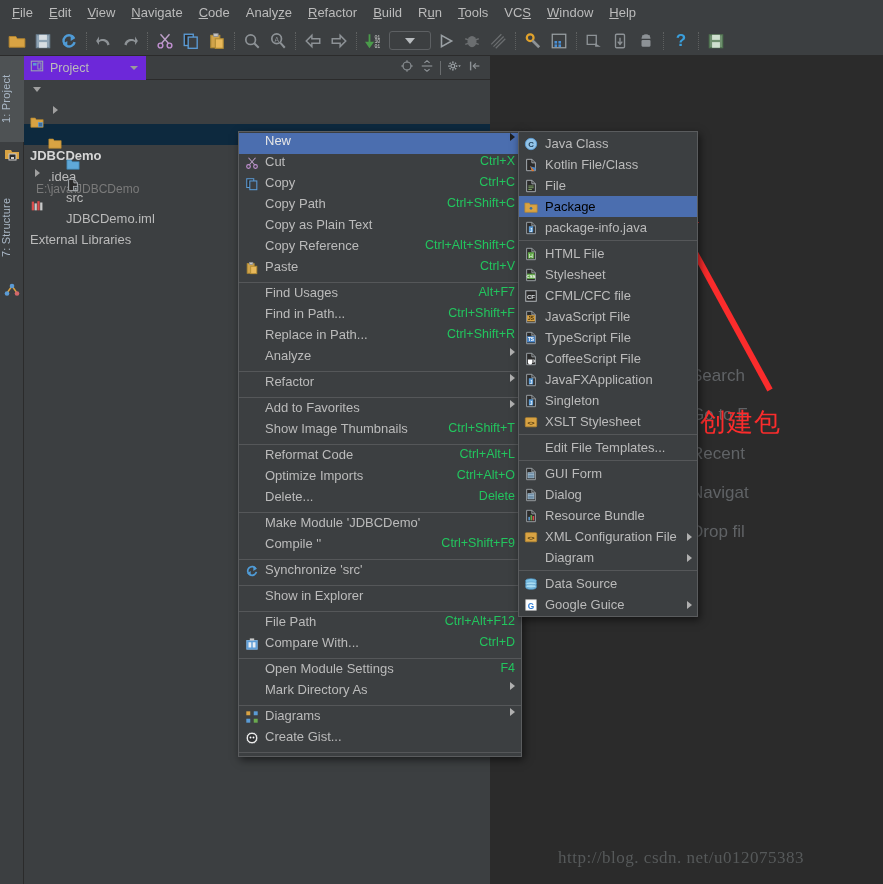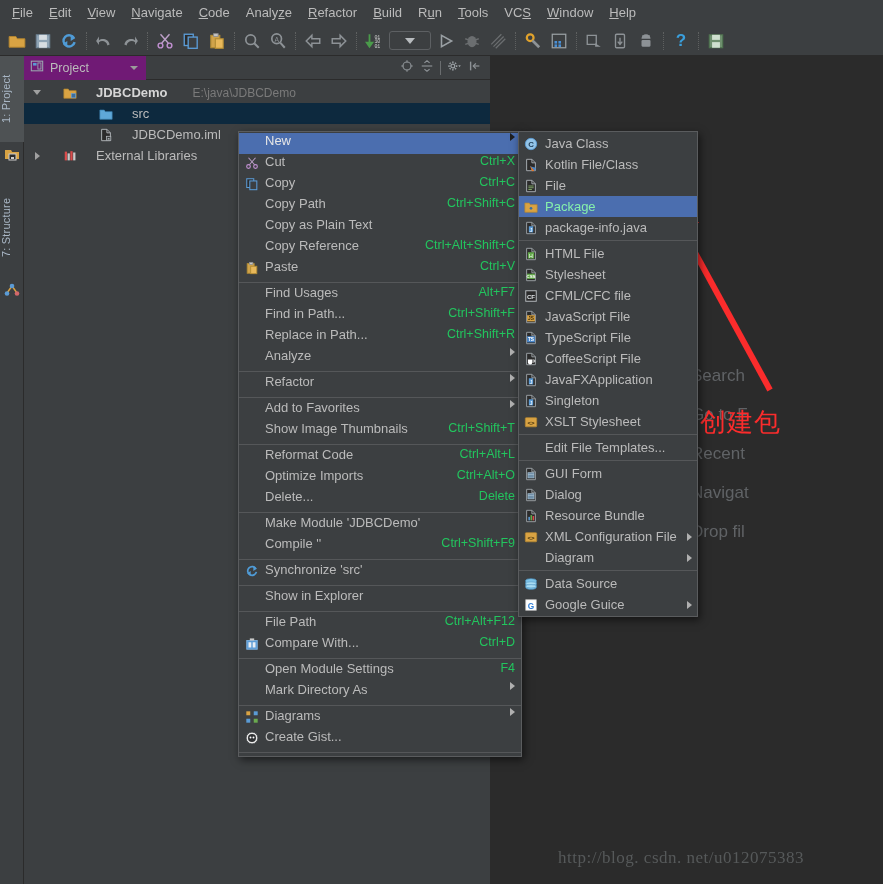--- a/index.html
+++ b/index.html
@@ -82,21 +82,21 @@
   }
   .proj-header {
     position: relative;
     height: 24px;
     background: #3c3f41;
     border-bottom: 1px solid #2b2b2b;
     display: flex; align-items: center;
   }
   .proj-tab {
     height: 24px;
-    background: #701a75;
+    background: #6d28d9;
     display: flex; align-items: center;
     padding: 0 8px 0 6px;
     gap: 6px;
     min-width: 122px;
   }
   .proj-tab-label { color: #bbbbbb; font-size: 12.5px; }
   .proj-tab-caret {
     width: 0; height: 0; margin-left: auto;
     border-left: 4px solid transparent;
     border-right: 4px solid transparent;
@@ -108,26 +108,27 @@
     padding-right: 8px;
   }
   .proj-tree {
     position: relative;
     background: #3c3f41;
     height: 804px;
     padding-top: 2px;
   }
   .tree-row {
     height: 21px;
-    display: flex; align-items: center;
+    display: flex; align-items: flex-start;
     gap: 19px;
     padding-left: 6px;
     font-size: 13px;
     color: #bbbbbb;
     white-space: nowrap;
+    flex-direction: column;
   }
   .tree-row.selected { background: #0d293e; }
   .tw { width: 14px; height: 14px; flex: 0 0 auto; display:flex;align-items:center;justify-content:center;}
   .arrow-r {
     width: 0; height: 0;
     border-top: 4px solid transparent;
     border-bottom: 4px solid transparent;
     border-left: 5px solid #a0a0a0;
   }
   .arrow-d {
@@ -244,21 +245,21 @@
   }
   .sm-item {
     height: 21px;
     display: flex; align-items: center;
     color: #bbbbbb;
     font-size: 13px;
     white-space: nowrap;
     padding-right: 5px;
   }
   .sm-item.sel { background: #4b6eaf; }
-  .sm-item.sel .sm-label { color: #86efac; }
+  .sm-item.sel .sm-label { color: #000000; }
   .sm-ico {
     width: 24px; height: 18px; flex: 0 0 auto;
     display: flex; align-items: center; justify-content: center;
   }
   .sm-label { padding-left: 2px; }
   .sm-arrow {
     margin-left: auto;
     width: 0; height: 0;
     border-top: 4px solid transparent;
     border-bottom: 4px solid transparent;
@@ -540,20 +541,31 @@
             <span class="arrow-d"></span>
           </span>
           <span style="display:flex;align-items:center;">
             <svg width="14" height="14" viewBox="0 0 16 16">
               <path d="M1 3.5h5l1.2 1.8H15V14H1z" fill="#d9a343" stroke="#b4862f" stroke-width=".8"></path>
               <rect x="9.5" y="8.5" width="5" height="5" fill="#3c6e9e" stroke="#6fa3cf" stroke-width=".7"></rect>
             </svg>
           </span>
           <span class="node-label bold">JDBCDemo</span>
           <span class="node-sub">E:\java\JDBCDemo</span>
+        </div>
+        <div class="tree-row" style="padding-left: 24px;">
+          <span class="tw">
+            <span class="arrow-r"></span>
+          </span>
+          <span style="display:flex;align-items:center;">
+            <svg width="14" height="14" viewBox="0 0 16 16">
+              <path d="M1 3.5h5l1.2 1.8H15V14H1z" fill="#d9a343" stroke="#b4862f" stroke-width=".8"></path>
+            </svg>
+          </span>
+          <span class="node-label">.idea</span>
         </div>
         <div class="tree-row selected" style="padding-left: 42px;">
           <span class="tw"></span>
           <span style="display:flex;align-items:center;">
             <svg width="14" height="14" viewBox="0 0 16 16">
               <path d="M1 3.5h5l1.2 1.8H15V14H1z" fill="#5fa8d8" stroke="#3a7fae" stroke-width=".8"></path>
             </svg>
           </span>
           <span class="node-label">src</span>
         </div>

